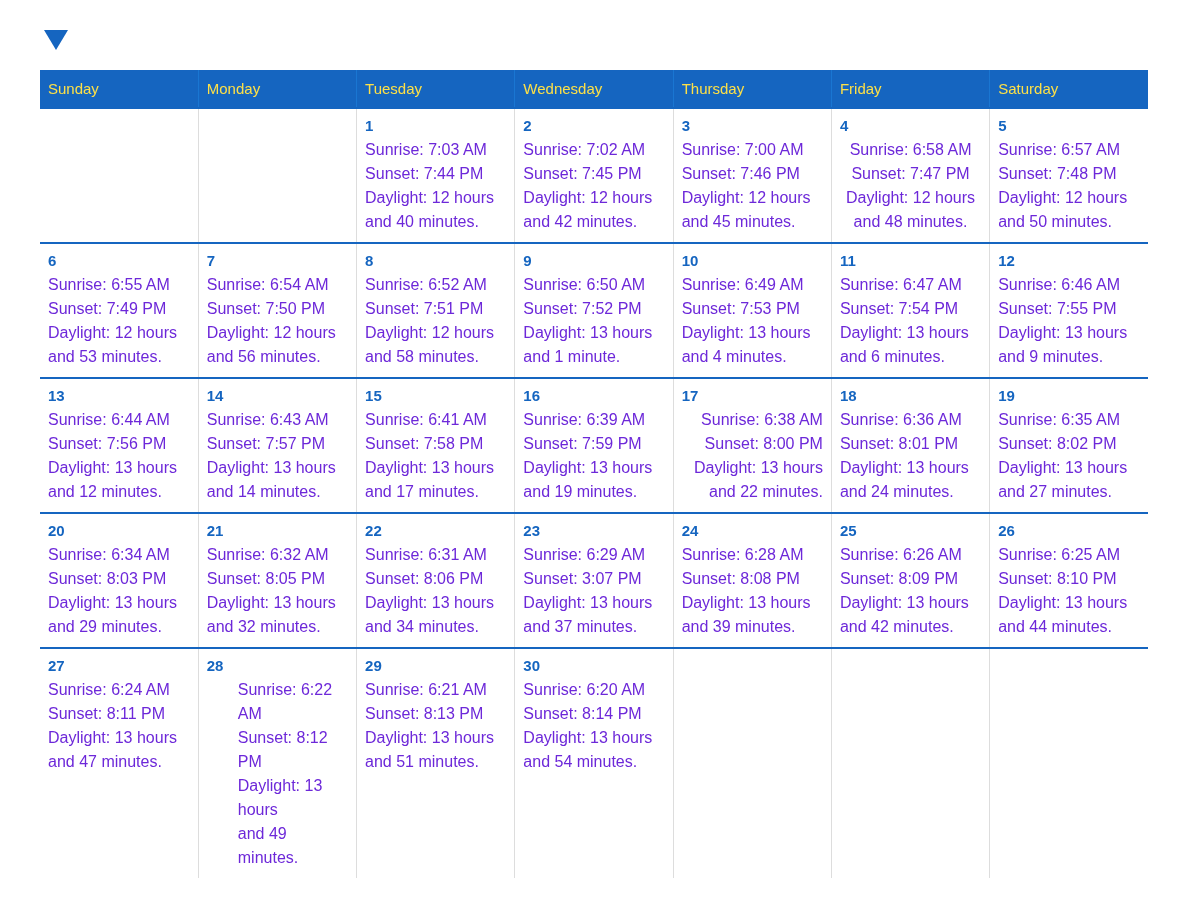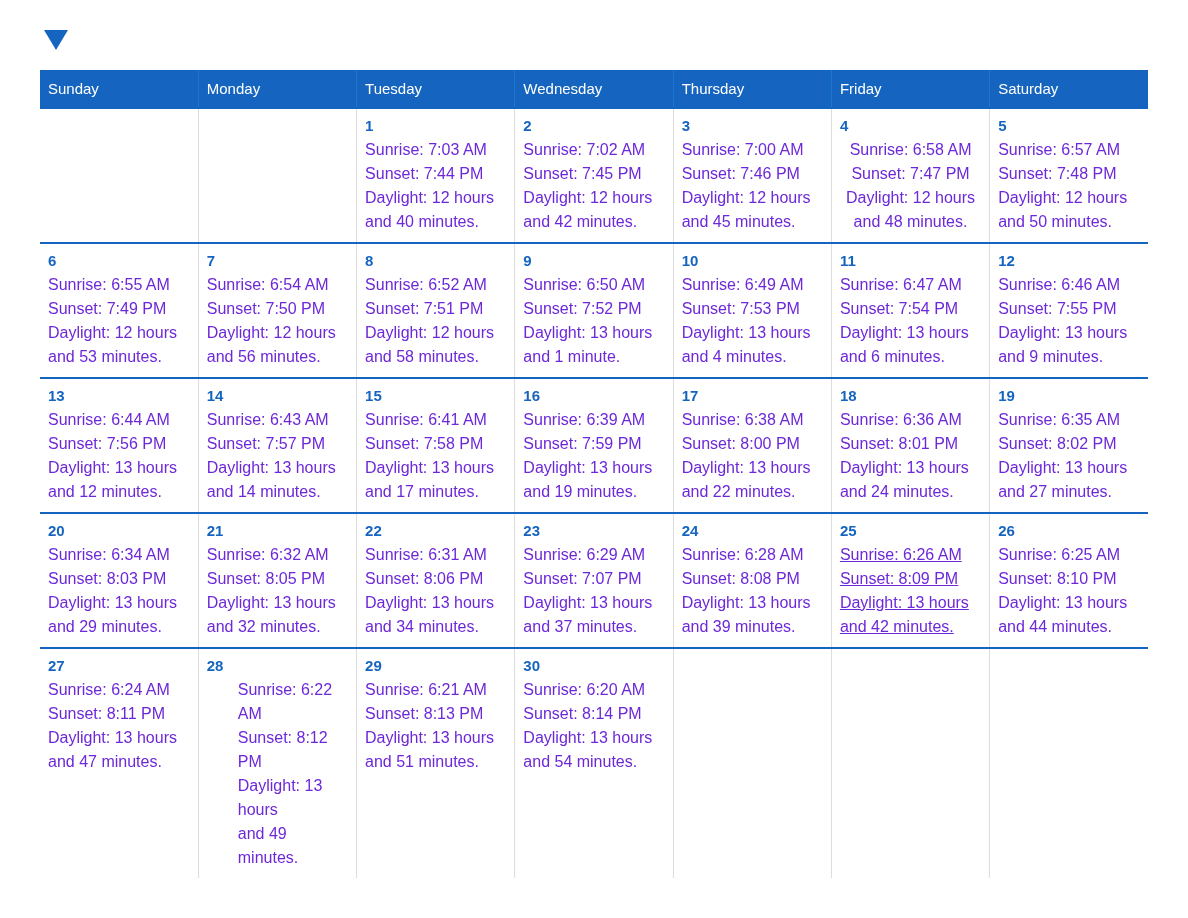--- a/index.html
+++ b/index.html
@@ -60,21 +60,21 @@
       color: #333;
       margin-top: 4px;
     }
     .calendar-table {
       width: 100%;
       border-collapse: collapse;
       table-layout: fixed;
     }
     .calendar-table thead tr th {
       background: #1565c0;
-      color: #ffffff;
+      color: #fde047;
       padding: 10px 8px;
       font-size: 15px;
       font-weight: normal;
       text-align: left;
       border-right: 1px solid #1a76d2;
     }
     .calendar-table thead tr th:last-child {
       border-right: none;
     }
     .calendar-table tbody tr td {
@@ -254,21 +254,21 @@
         </td>
         <td>
           <span class="day-num">16</span>
           <div class="day-info" style="white-space: pre-line;">Sunrise: 6:39 AM
 Sunset: 7:59 PM
 Daylight: 13 hours
 and 19 minutes.</div>
         </td>
         <td>
           <span class="day-num">17</span>
-          <div class="day-info" style="white-space: pre-line;">Sunrise: 6:38 AM
+          <div class="day-info" style="white-space: pre-line; text-align: right;">Sunrise: 6:38 AM
 Sunset: 8:00 PM
 Daylight: 13 hours
 and 22 minutes.</div>
         </td>
         <td>
           <span class="day-num">18</span>
           <div class="day-info" style="white-space: pre-line;">Sunrise: 6:36 AM
 Sunset: 8:01 PM
 Daylight: 13 hours
 and 24 minutes.</div>
@@ -299,34 +299,34 @@
         <td>
           <span class="day-num">22</span>
           <div class="day-info" style="white-space: pre-line;">Sunrise: 6:31 AM
 Sunset: 8:06 PM
 Daylight: 13 hours
 and 34 minutes.</div>
         </td>
         <td>
           <span class="day-num">23</span>
           <div class="day-info" style="white-space: pre-line;">Sunrise: 6:29 AM
-Sunset: 7:07 PM
+Sunset: 3:07 PM
 Daylight: 13 hours
 and 37 minutes.</div>
         </td>
         <td>
           <span class="day-num">24</span>
           <div class="day-info" style="white-space: pre-line;">Sunrise: 6:28 AM
 Sunset: 8:08 PM
 Daylight: 13 hours
 and 39 minutes.</div>
         </td>
         <td>
           <span class="day-num">25</span>
-          <div class="day-info" style="white-space: pre-line; text-decoration: underline;">Sunrise: 6:26 AM
+          <div class="day-info" style="white-space: pre-line;">Sunrise: 6:26 AM
 Sunset: 8:09 PM
 Daylight: 13 hours
 and 42 minutes.</div>
         </td>
         <td>
           <span class="day-num">26</span>
           <div class="day-info" style="white-space: pre-line;">Sunrise: 6:25 AM
 Sunset: 8:10 PM
 Daylight: 13 hours
 and 44 minutes.</div>

